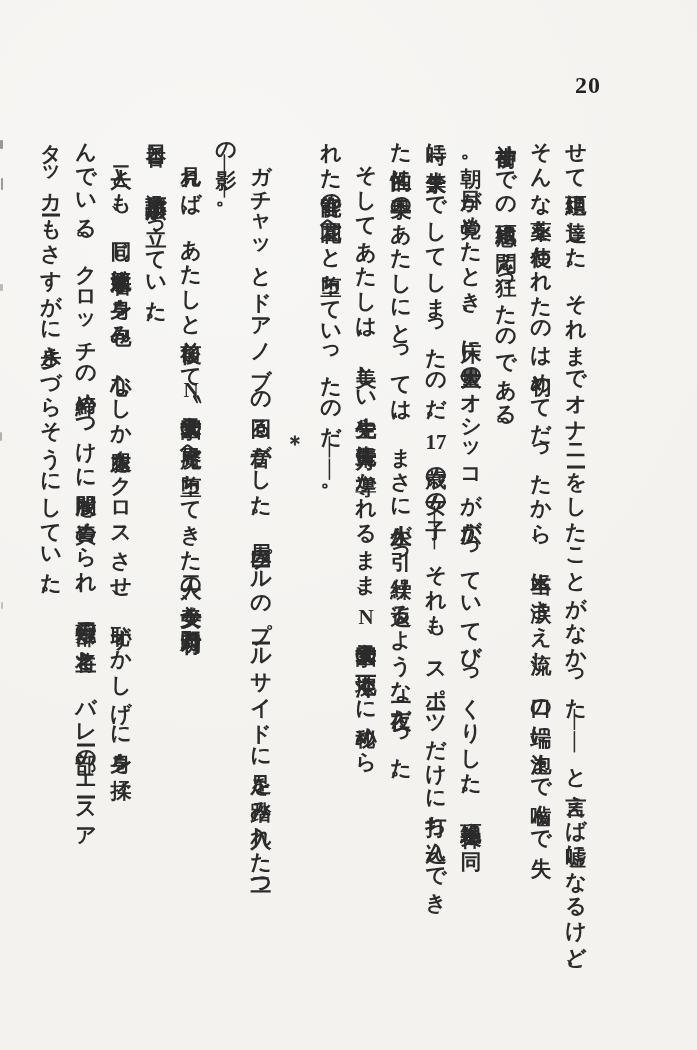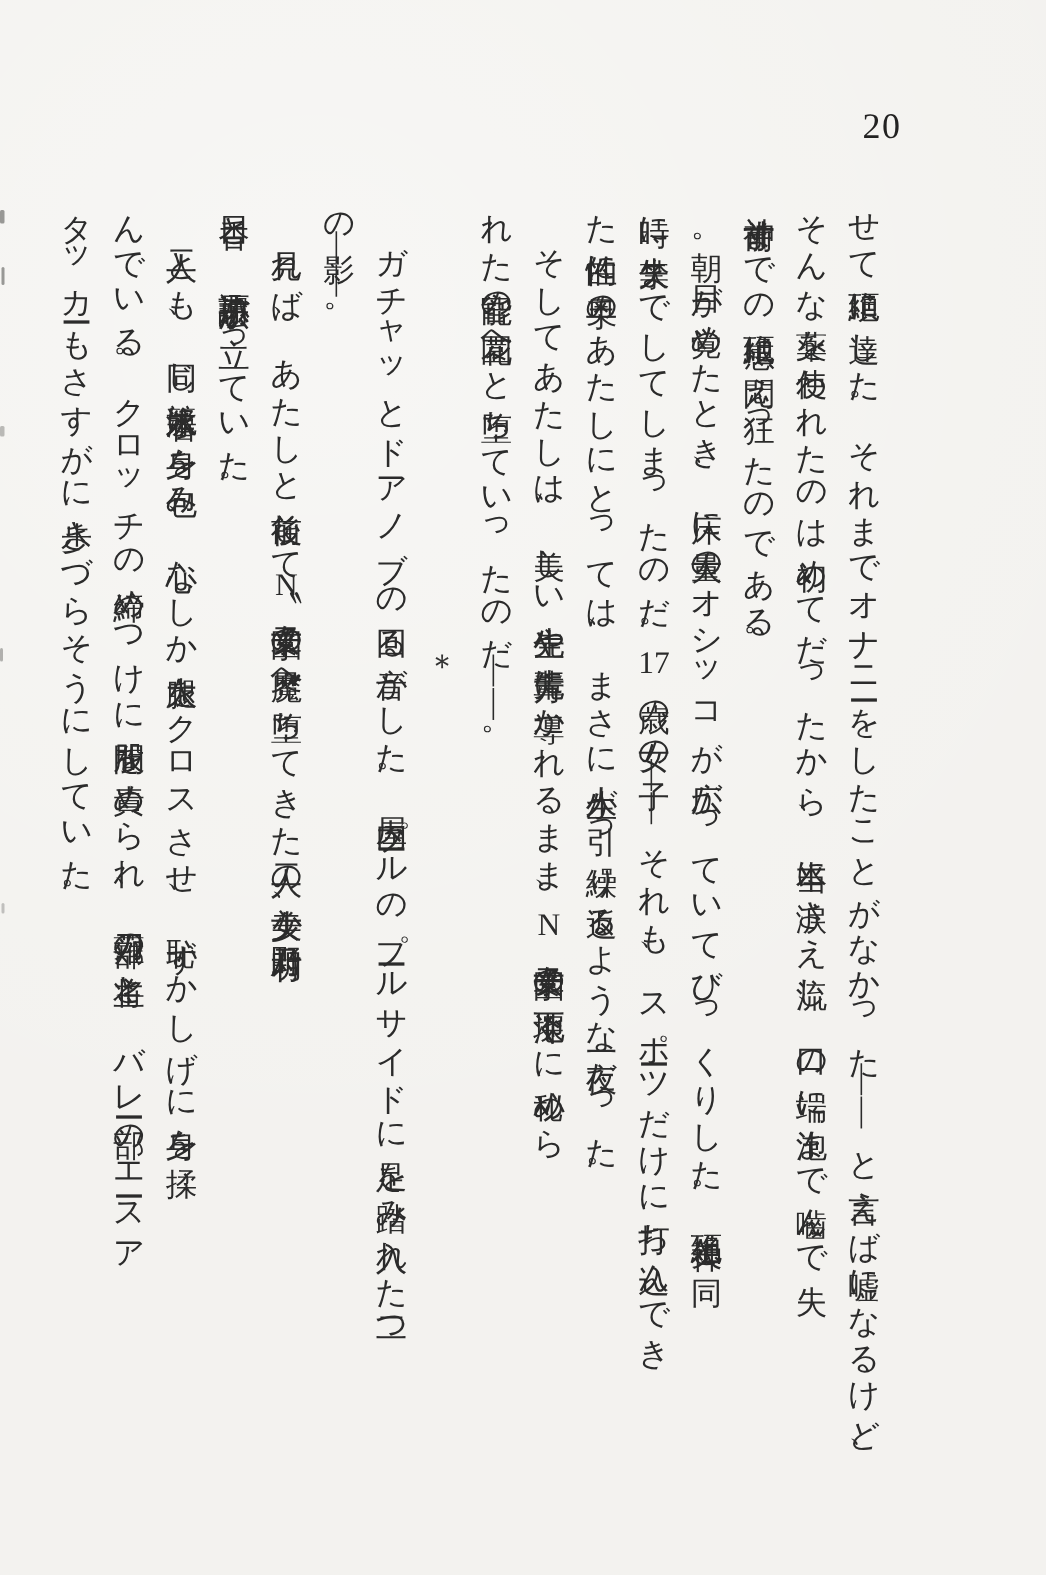--- a/index.html
+++ b/index.html
@@ -13,20 +13,21 @@
     overflow: hidden;
     background: #f3f2ef;
     font-family: "Liberation Serif", "DejaVu Serif", serif;
   }
   .page {
     position: absolute;
     inset: 0;
     background:
       radial-gradient(circle at 30% 20%, rgba(255,255,255,0.35), rgba(0,0,0,0) 60%),
       #f3f2ef;
+    font-weight: bold;
   }
   .page-number {
     position: absolute;
     top: 72px;
     left: 570px;
     width: 36px;
     text-align: center;
     font-size: 24px;
     color: #222;
     letter-spacing: 1px;

